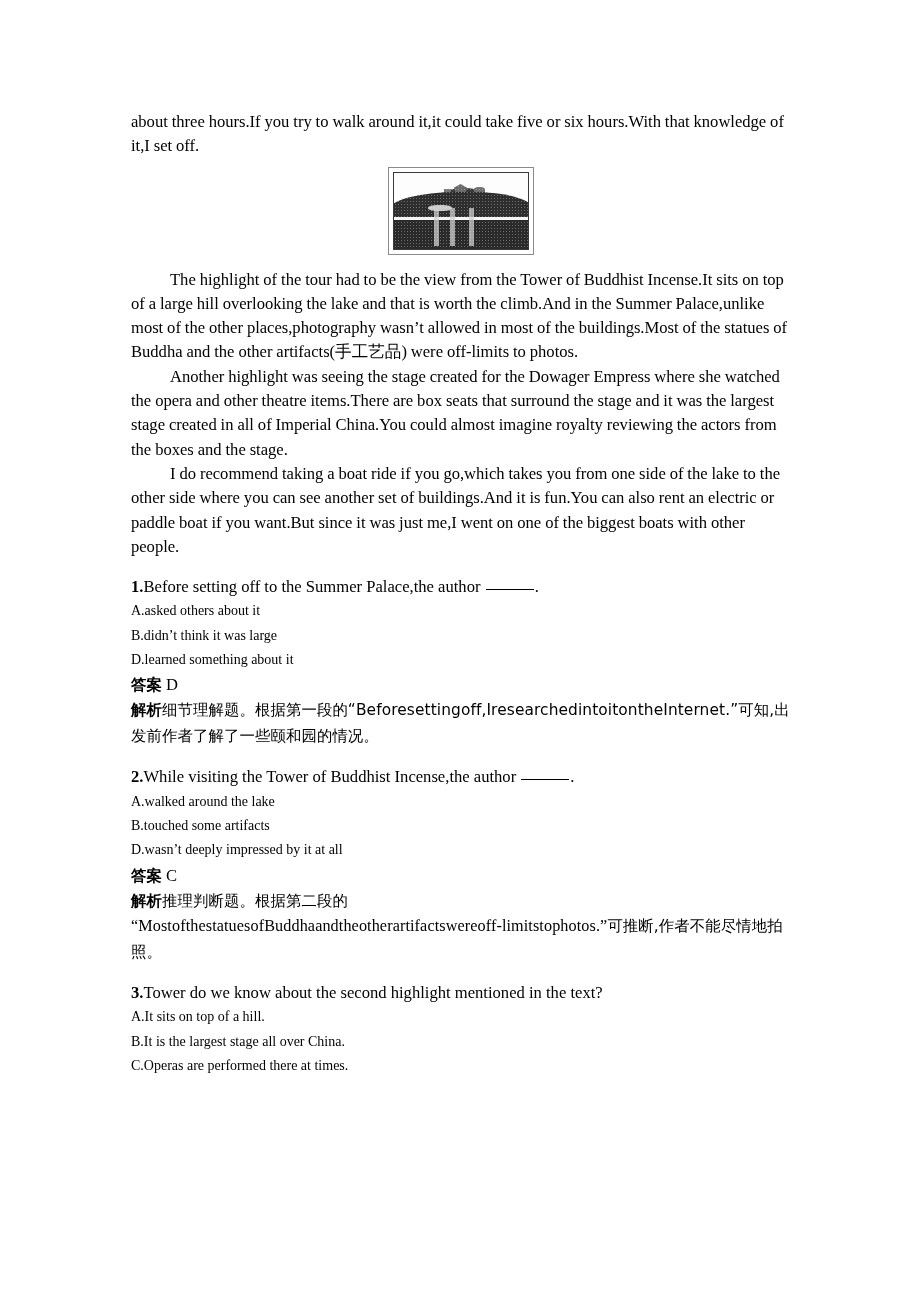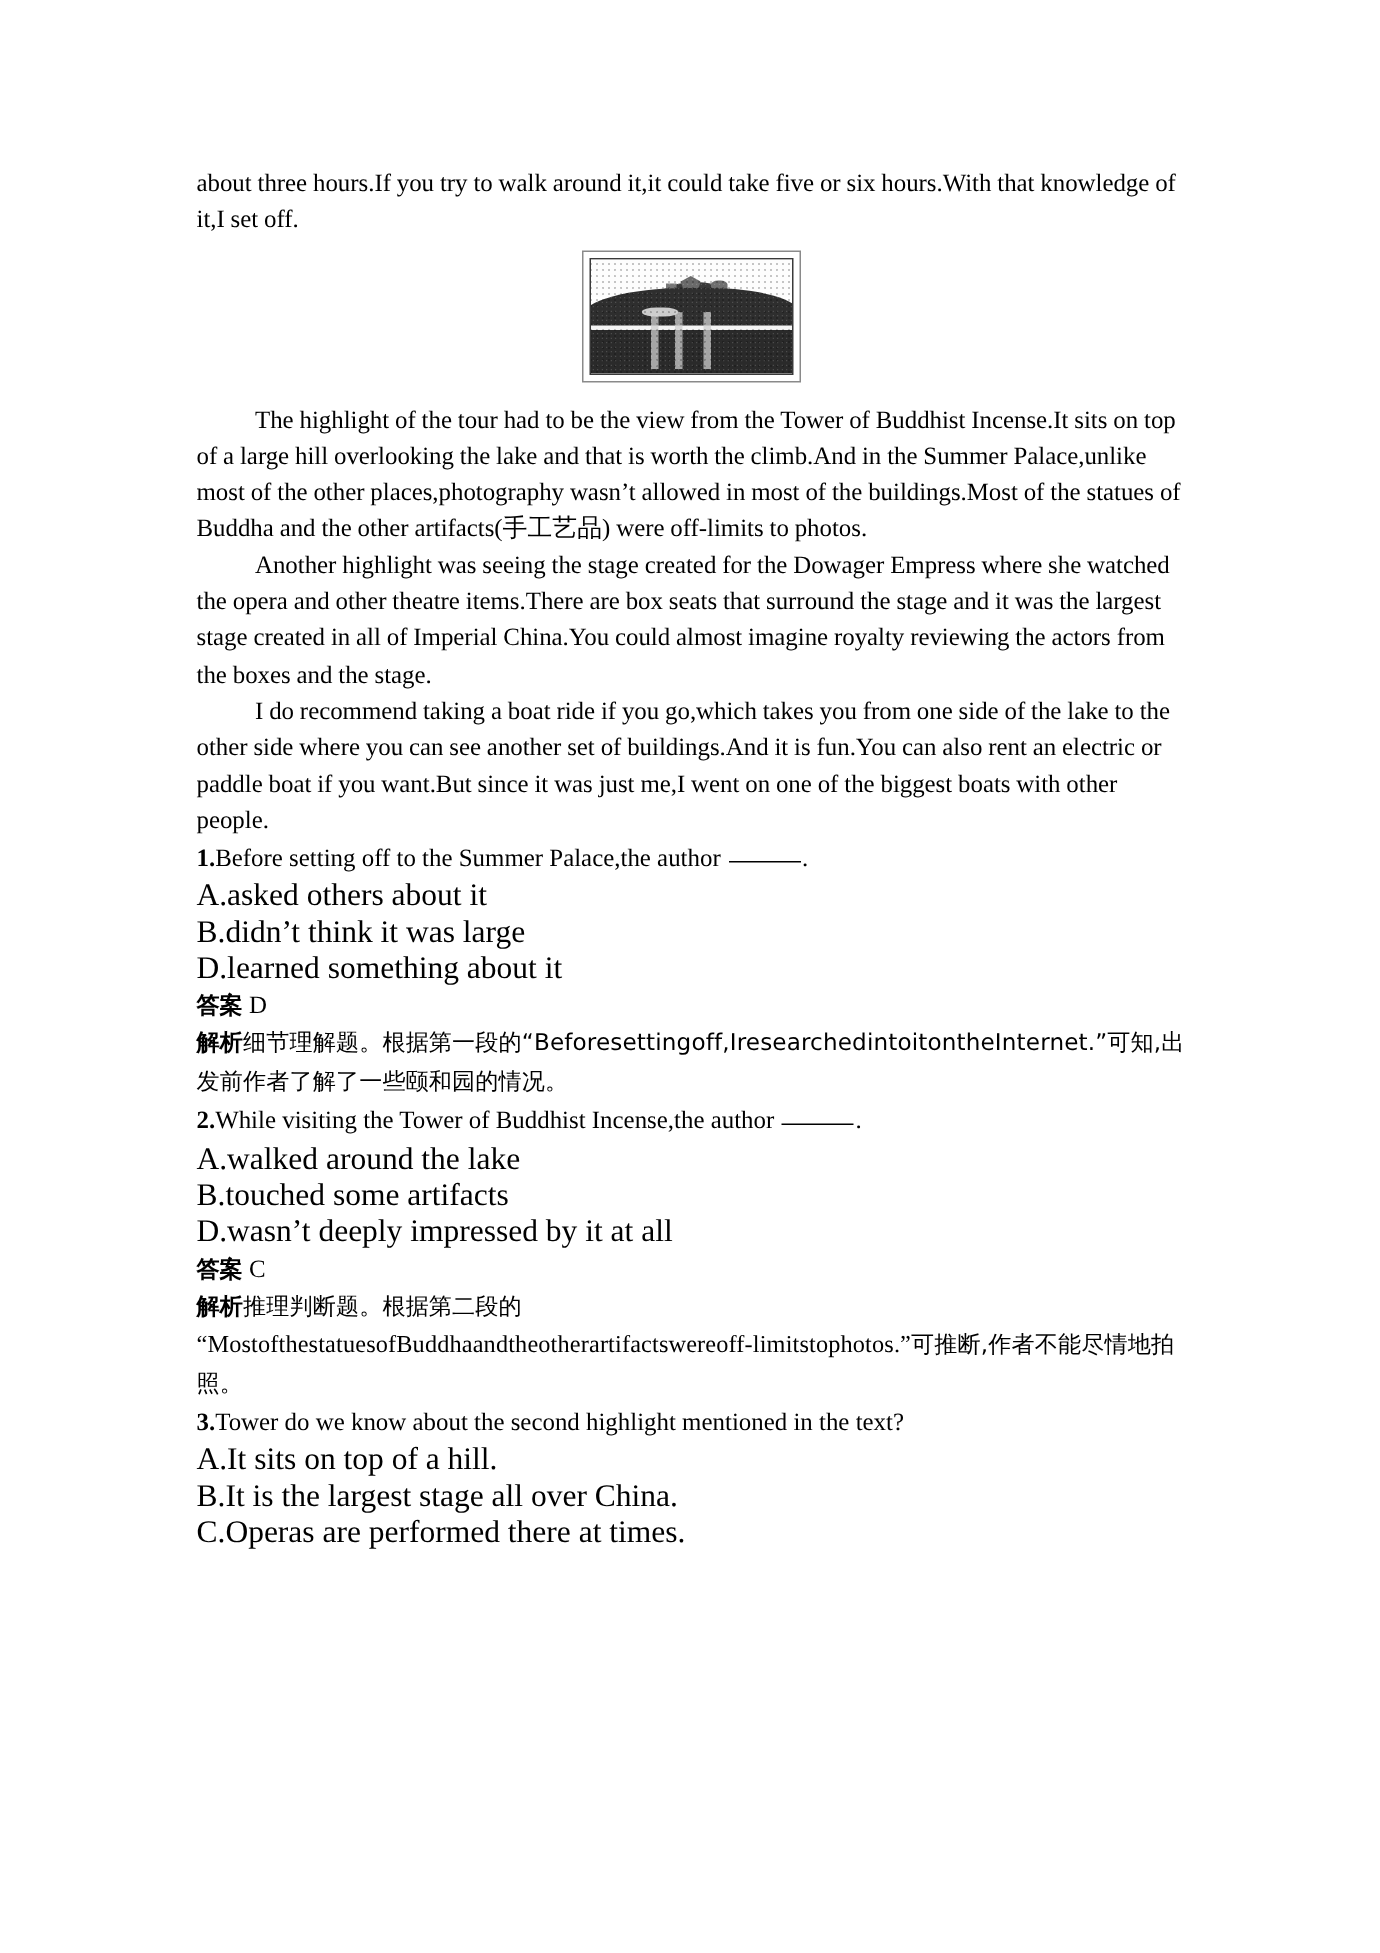--- a/index.html
+++ b/index.html
@@ -126,38 +126,38 @@
     left: 0; top: 0; right: 0; bottom: 0;
     background-image:
       radial-gradient(rgba(255,255,255,.30) 0.5px, transparent 0.6px),
       radial-gradient(rgba(0,0,0,.22) 0.5px, transparent 0.6px);
     background-size: 3px 3px, 4px 4px;
     background-position: 0 0, 2px 1px;
     pointer-events: none;
   }
   
   .q-block {
-    margin-top: 1px;
+    margin-top: 16px;
   }
   .q-stem {
     font-size: 16.6px;
     line-height: 24.3px;
   }
   .q-num {
     font-weight: bold;
   }
   .blank {
     display: inline-block;
     width: 48px;
     border-bottom: 1.2px solid #000;
     vertical-align: 2px;
     margin: 0 1px;
   }
   .opt {
-    font-size: 21px;
+    font-size: 14px;
     line-height: 24.3px;
   }
   .ans-line {
     font-size: 16.6px;
     line-height: 25px;
   }
   .label-cn {
     font-family: "DejaVu Sans", "Liberation Sans", sans-serif;
     font-weight: bold;
     font-size: 15.4px;

